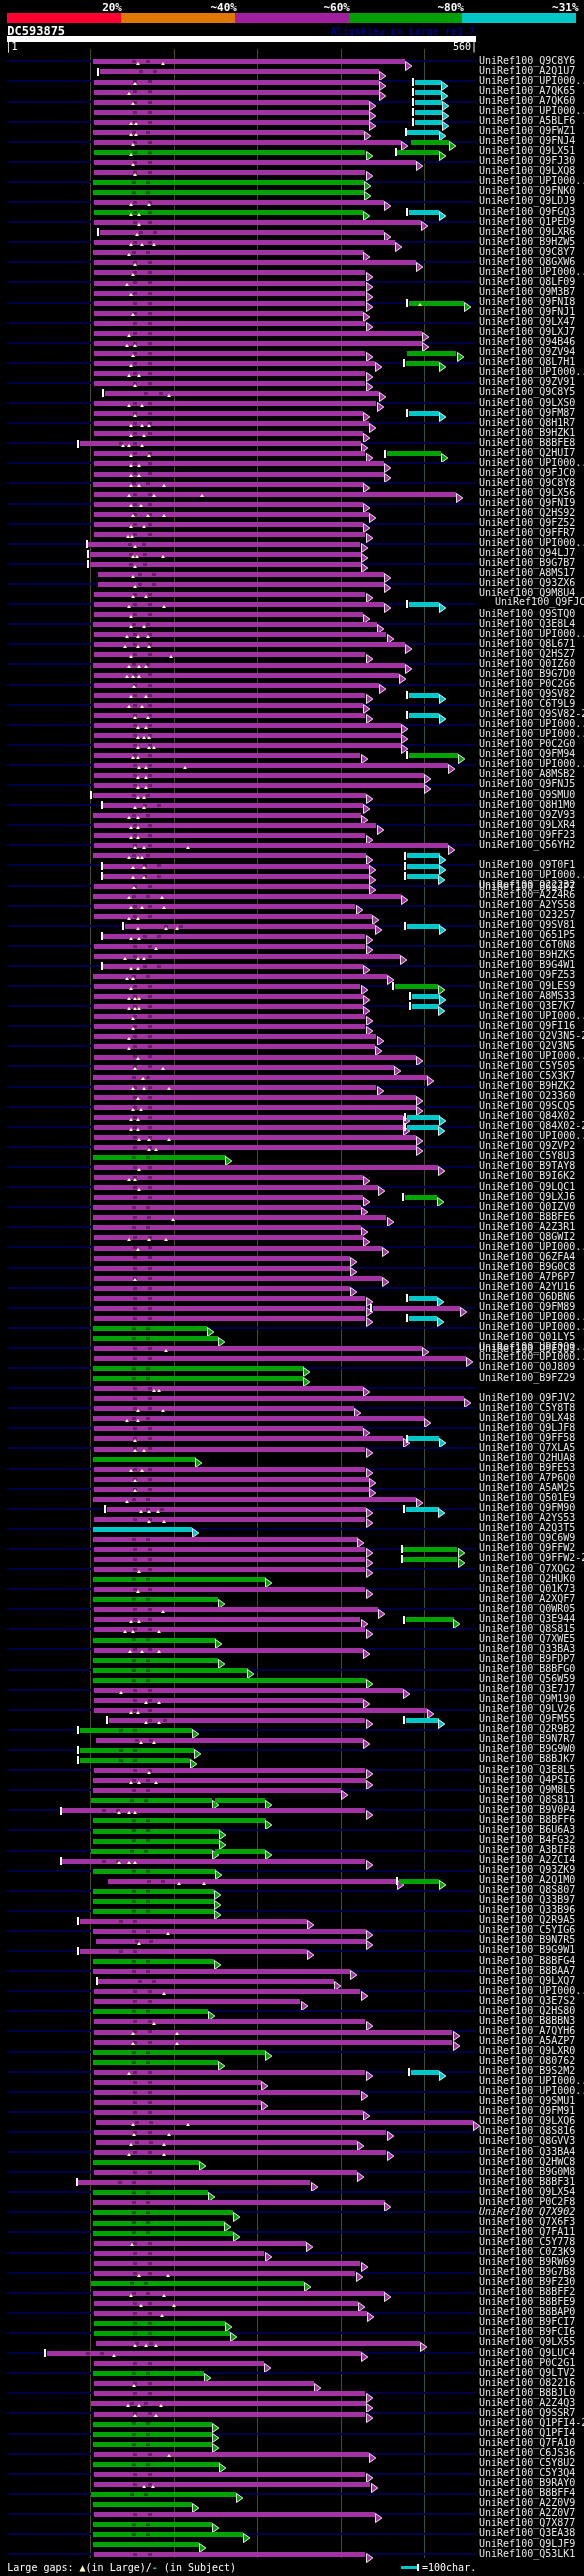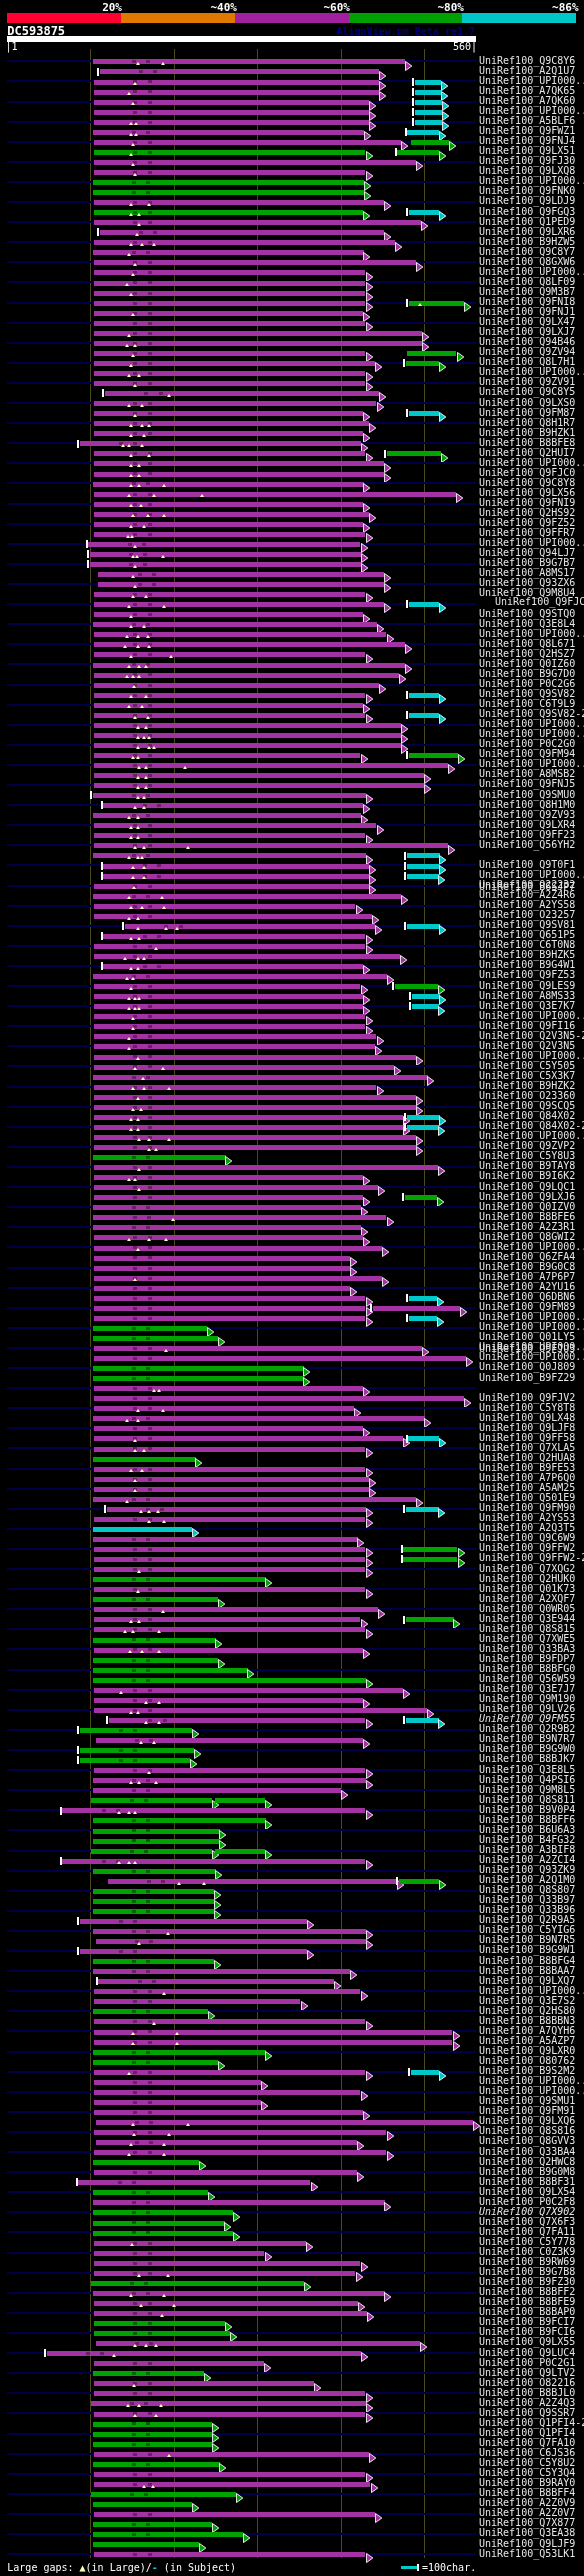--- a/index.html
+++ b/index.html
@@ -34,32 +34,32 @@
 </style>
 </head>
 <body>
 
 <div class="canvas">
 
   <span class="scale-label" style="right:463px">20%</span>
   <span class="scale-label" style="right:348px">~40%</span>
   <span class="scale-label" style="right:235px">~60%</span>
   <span class="scale-label" style="right:121px">~80%</span>
-  <span class="scale-label" style="right:6.4px">~86%</span>
+  <span class="scale-label" style="right:6.4px">~31%</span>
 
   <div class="scale-bar">
     <div class="scale-seg" style="background: rgb(255, 0, 48);"></div>
     <div class="scale-seg" style="background: rgb(224, 120, 0);"></div>
     <div class="scale-seg" style="background: rgb(160, 32, 160);"></div>
     <div class="scale-seg" style="background: rgb(0, 160, 0);"></div>
     <div class="scale-seg" style="background: rgb(0, 200, 200);"></div>
   </div>
 
   <div class="query-name">DC593875</div>
-  <div class="watermark" style="color: rgb(0, 0, 128);">AlignView.pm Beta re1.7</div>
+  <div class="watermark" style="color: rgb(0, 0, 128);">AlignView.pm Large re1.7</div>
   <div class="query-bar"></div>
   <div class="ruler-left">|1</div>
   <div class="ruler-right">560|</div>
 
   <div id="plot">
       <div class="gridline" style="left: 90px; top: 49px; height: 2509px; background: rgb(74, 74, 30);"></div>
       <div class="gridline" style="left: 174px; top: 49px; height: 2509px; background: rgb(74, 74, 30);"></div>
       <div class="gridline" style="left: 257px; top: 49px; height: 2509px; background: rgb(74, 74, 30);"></div>
       <div class="gridline" style="left: 341px; top: 49px; height: 2509px; background: rgb(74, 74, 30);"></div>
       <div class="gridline" style="left: 424px; top: 49px; height: 2509px; background: rgb(74, 74, 30);"></div>
@@ -1736,21 +1736,21 @@
       <div class="arrow" style="left: 366px; top: 1715px;"><svg width="7.3" height="10" viewBox="0 0 8 11">
           <polygon points="0.5,0.5 7.5,5.5 0.5,10.5" fill="#A333A3" stroke="#FFFFFF" stroke-width="1"></polygon>
         </svg></div>
       <div class="tick" style="left: 403px; top: 1716px;"></div>
       <div class="bar" title="UniRef100_Q9FM55" style="left: 406px; top: 1718px; width: 33px; background: rgb(0, 200, 200);"></div>
       <div class="arrow" style="left: 438px; top: 1715px;"><svg width="7.3" height="10" viewBox="0 0 8 11">
           <polygon points="0.5,0.5 7.5,5.5 0.5,10.5" fill="#00C8C8" stroke="#FFFFFF" stroke-width="1"></polygon>
         </svg></div>
       <div class="dot" style="left: 144px; top: 1721px;"></div>
       <div class="dot" style="left: 157px; top: 1721px;"></div>
-      <div class="row-label" style="top: 1714px; font-style: italic;">UniRef100_Q9FM55</div>
+      <div class="row-label" style="top: 1714px;">UniRef100_Q9FM55</div>
       <div class="baseline" style="left: 7.3px; top: 1729px; width: 469px; background: rgb(0, 0, 72);"></div>
       <div class="tick" style="left: 77px; top: 1726px;"></div>
       <div class="bar" title="UniRef100_Q2R9B2" style="left: 80px; top: 1728px; width: 112px; background: rgb(0, 163, 0);"></div>
       <div class="dash" style="left: 119px; top: 1729px; background: rgb(0, 99, 0);"></div>
       <div class="dash" style="left: 133px; top: 1729px; background: rgb(0, 99, 0);"></div>
       <div class="arrow" style="left: 192px; top: 1725px;"><svg width="7.3" height="10" viewBox="0 0 8 11">
           <polygon points="0.5,0.5 7.5,5.5 0.5,10.5" fill="#00A300" stroke="#FFFFFF" stroke-width="1"></polygon>
         </svg></div>
       <div class="row-label" style="top: 1724px;">UniRef100_Q2R9B2</div>
       <div class="bar" title="UniRef100_B9N7R7" style="left: 96px; top: 1738px; width: 267px; background: rgb(163, 51, 163);"></div>

